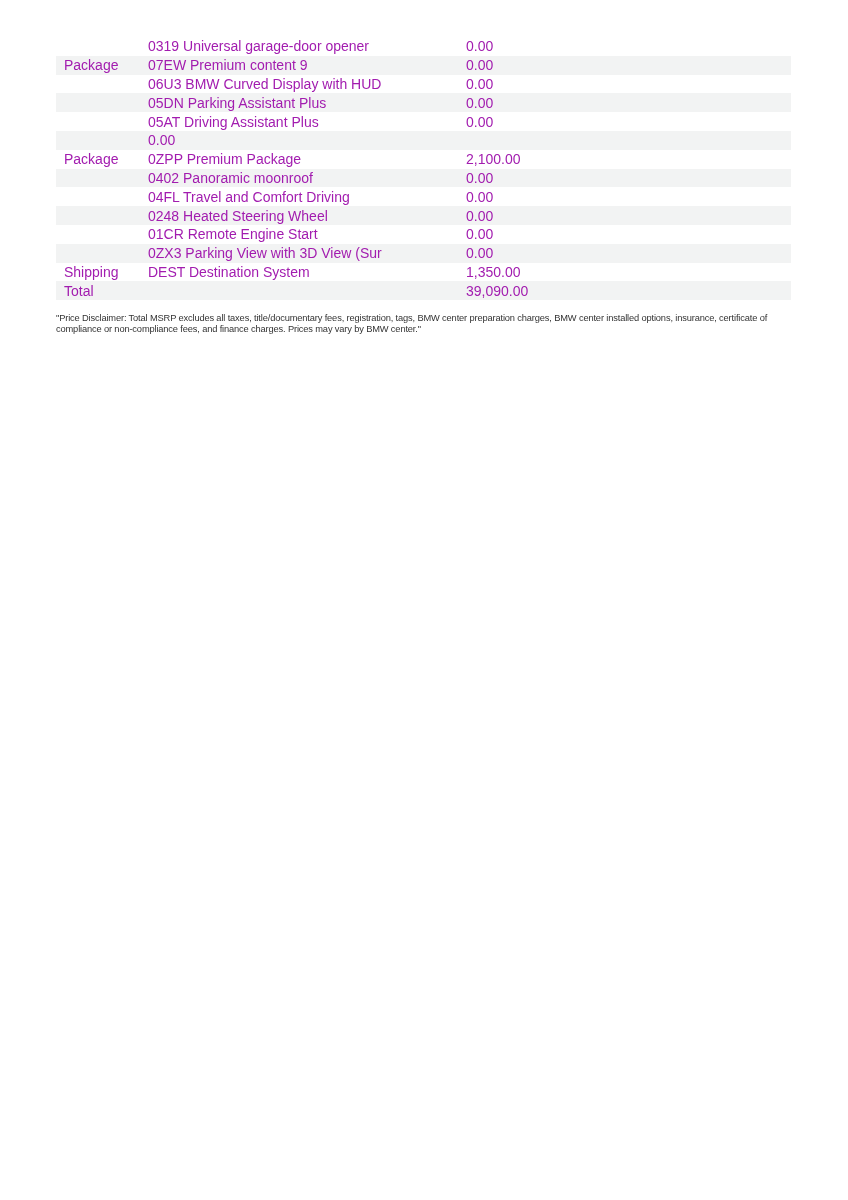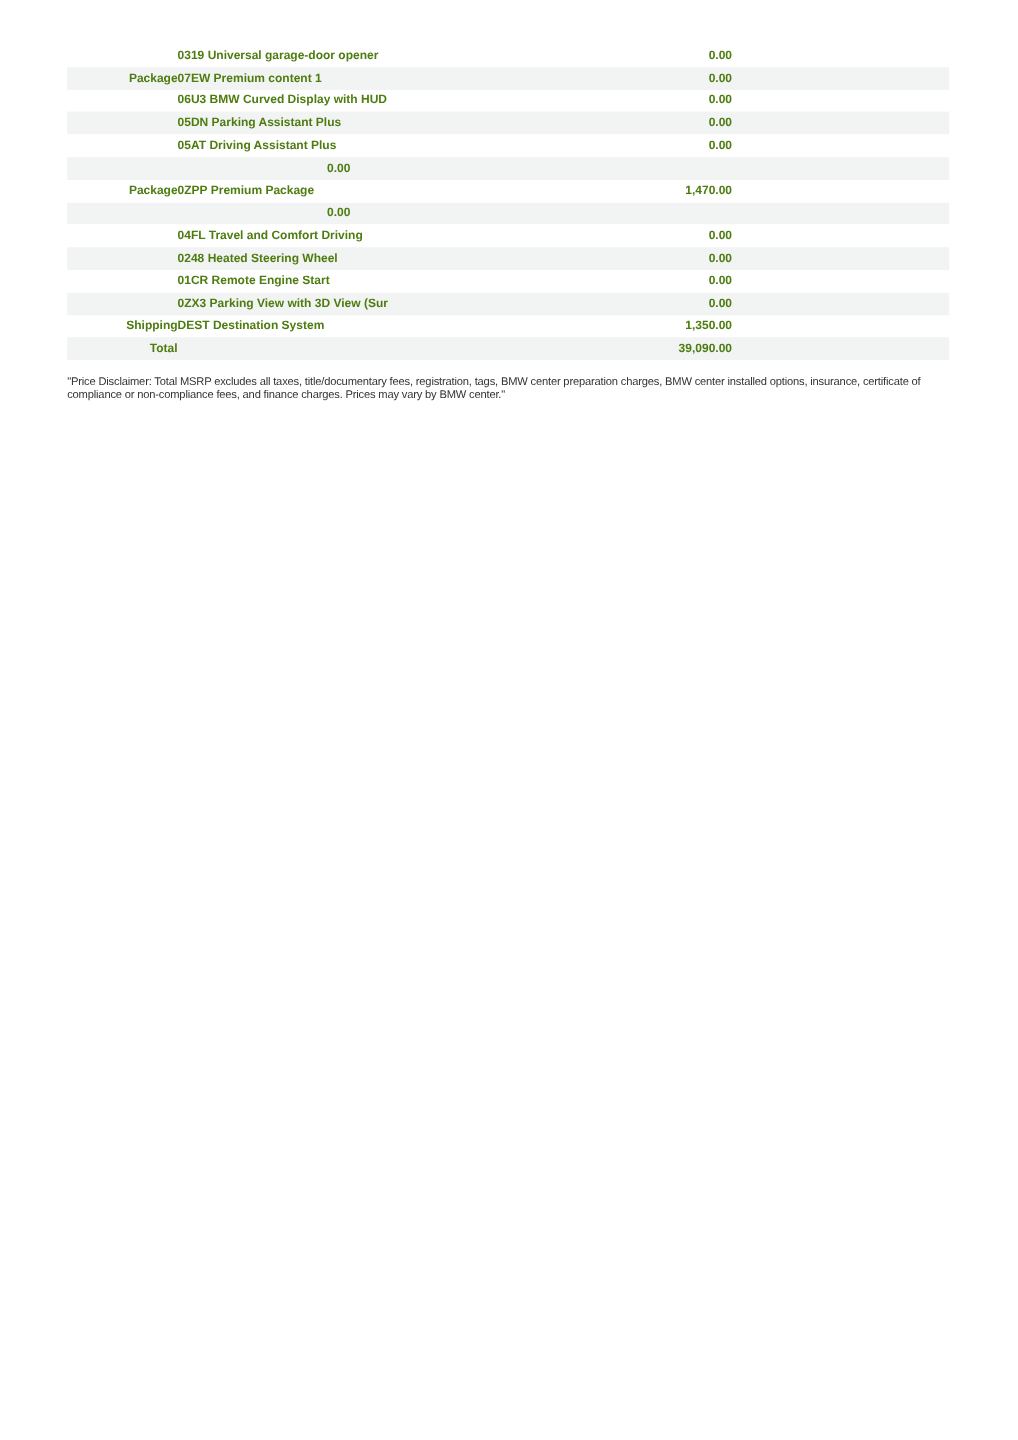--- a/index.html
+++ b/index.html
@@ -18,44 +18,41 @@
   .price-table {
     position: absolute;
     left: 56px;
     top: 37px;
     width: 735px;
   }
   .price-row {
     display: flex;
     align-items: center;
     height: 18.8px;
-    font-size: 10px;
-    color: #4d7c0f;
+    font-size: 14px;
+    color: #a21caf;
     background: #ffffff;
-    font-weight: bold;
   }
   .price-row.striped {
     background: #f2f3f3;
   }
   .cell-category {
     width: 92px;
     padding-left: 8px;
     box-sizing: border-box;
     white-space: nowrap;
     overflow: hidden;
-    text-align: right;
   }
   .cell-desc {
     width: 318px;
     white-space: nowrap;
     overflow: hidden;
   }
   .cell-price {
     width: 144px;
-    text-align: right;
     white-space: nowrap;
   }
   .cell-fill {
     flex: 1;
   }
   .disclaimer {
     position: absolute;
     left: 56px;
     top: 313px;
     width: 742px;
@@ -74,21 +71,21 @@
 
   <div class="price-row">
     <div class="cell-category"></div>
     <div class="cell-desc">0319 Universal garage-door opener</div>
     <div class="cell-price">0.00</div>
     <div class="cell-fill"></div>
   </div>
 
   <div class="price-row striped">
     <div class="cell-category">Package</div>
-    <div class="cell-desc">07EW Premium content 1</div>
+    <div class="cell-desc">07EW Premium content 9</div>
     <div class="cell-price">0.00</div>
     <div class="cell-fill"></div>
   </div>
 
   <div class="price-row">
     <div class="cell-category"></div>
     <div class="cell-desc">06U3 BMW Curved Display with HUD</div>
     <div class="cell-price">0.00</div>
     <div class="cell-fill"></div>
   </div>
@@ -109,26 +106,27 @@
 
   <div class="price-row striped">
     <div class="cell-category"></div>
     <div class="cell-price">0.00</div>
     <div class="cell-fill"></div>
   </div>
 
   <div class="price-row">
     <div class="cell-category">Package</div>
     <div class="cell-desc">0ZPP Premium Package</div>
-    <div class="cell-price">1,470.00</div>
+    <div class="cell-price">2,100.00</div>
     <div class="cell-fill"></div>
   </div>
 
   <div class="price-row striped">
     <div class="cell-category"></div>
+    <div class="cell-desc">0402 Panoramic moonroof</div>
     <div class="cell-price">0.00</div>
     <div class="cell-fill"></div>
   </div>
 
   <div class="price-row">
     <div class="cell-category"></div>
     <div class="cell-desc">04FL Travel and Comfort Driving</div>
     <div class="cell-price">0.00</div>
     <div class="cell-fill"></div>
   </div>

